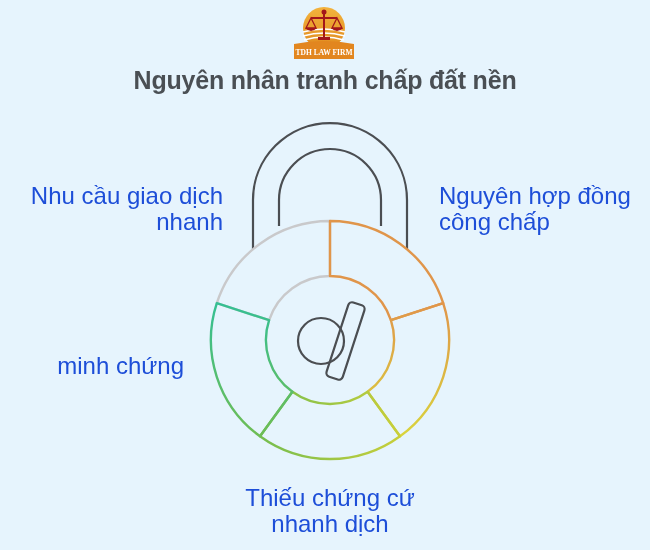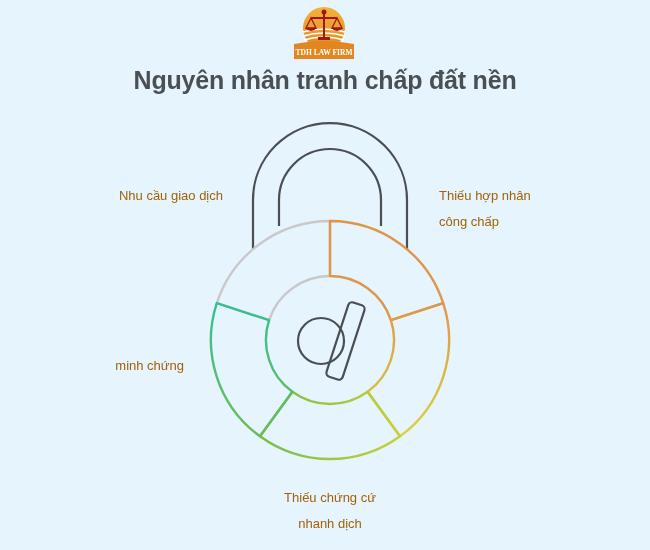--- a/index.html
+++ b/index.html
@@ -16,22 +16,22 @@
     }
     .title {
       position: absolute; left: 0; right: 0; top: 66px;
       text-align: center;
       font-size: 25px; font-weight: bold; color: #4a4f54;
       letter-spacing: -0.2px;
     }
     .diagram { position: absolute; left: 0; top: 0; }
     .label {
       position: absolute;
-      font-size: 13px; line-height: 26px;
-      color: #a16207;
+      font-size: 24px; line-height: 26px;
+      color: #1d4ed8;
     }
     .label span { display: block; }
     .right-align { text-align: right; }
     .center-align { text-align: center; }
   </style>
 </head>
 <body>
 
 <div class="logo">
   <svg width="60" height="55" viewBox="0 0 60 55">
@@ -96,24 +96,25 @@
   </g>
 
   <g fill="none" stroke="#4b4e52" stroke-width="2.2">
     <circle cx="321" cy="341" r="23"></circle>
     <rect x="337" y="302" width="17" height="78" rx="4" transform="rotate(18 345.5 341)"></rect>
   </g>
 </svg>
 
 <div class="label right-align" style="left:20px; top:183px; width:203px;">
   <span>Nhu cầu giao dịch</span>
+  <span>nhanh</span>
 </div>
 
 <div class="label" style="left:439px; top:183px; width:200px;">
-  <span>Thiếu hợp nhân</span>
+  <span>Nguyên hợp đồng</span>
   <span>công chấp</span>
 </div>
 
 <div class="label" style="left:479px; top:353px; width:170px;">
 </div>
 
 <div class="label center-align" style="left:230px; top:485px; width:200px;">
   <span>Thiếu chứng cứ</span>
   <span>nhanh dịch</span>
 </div>

